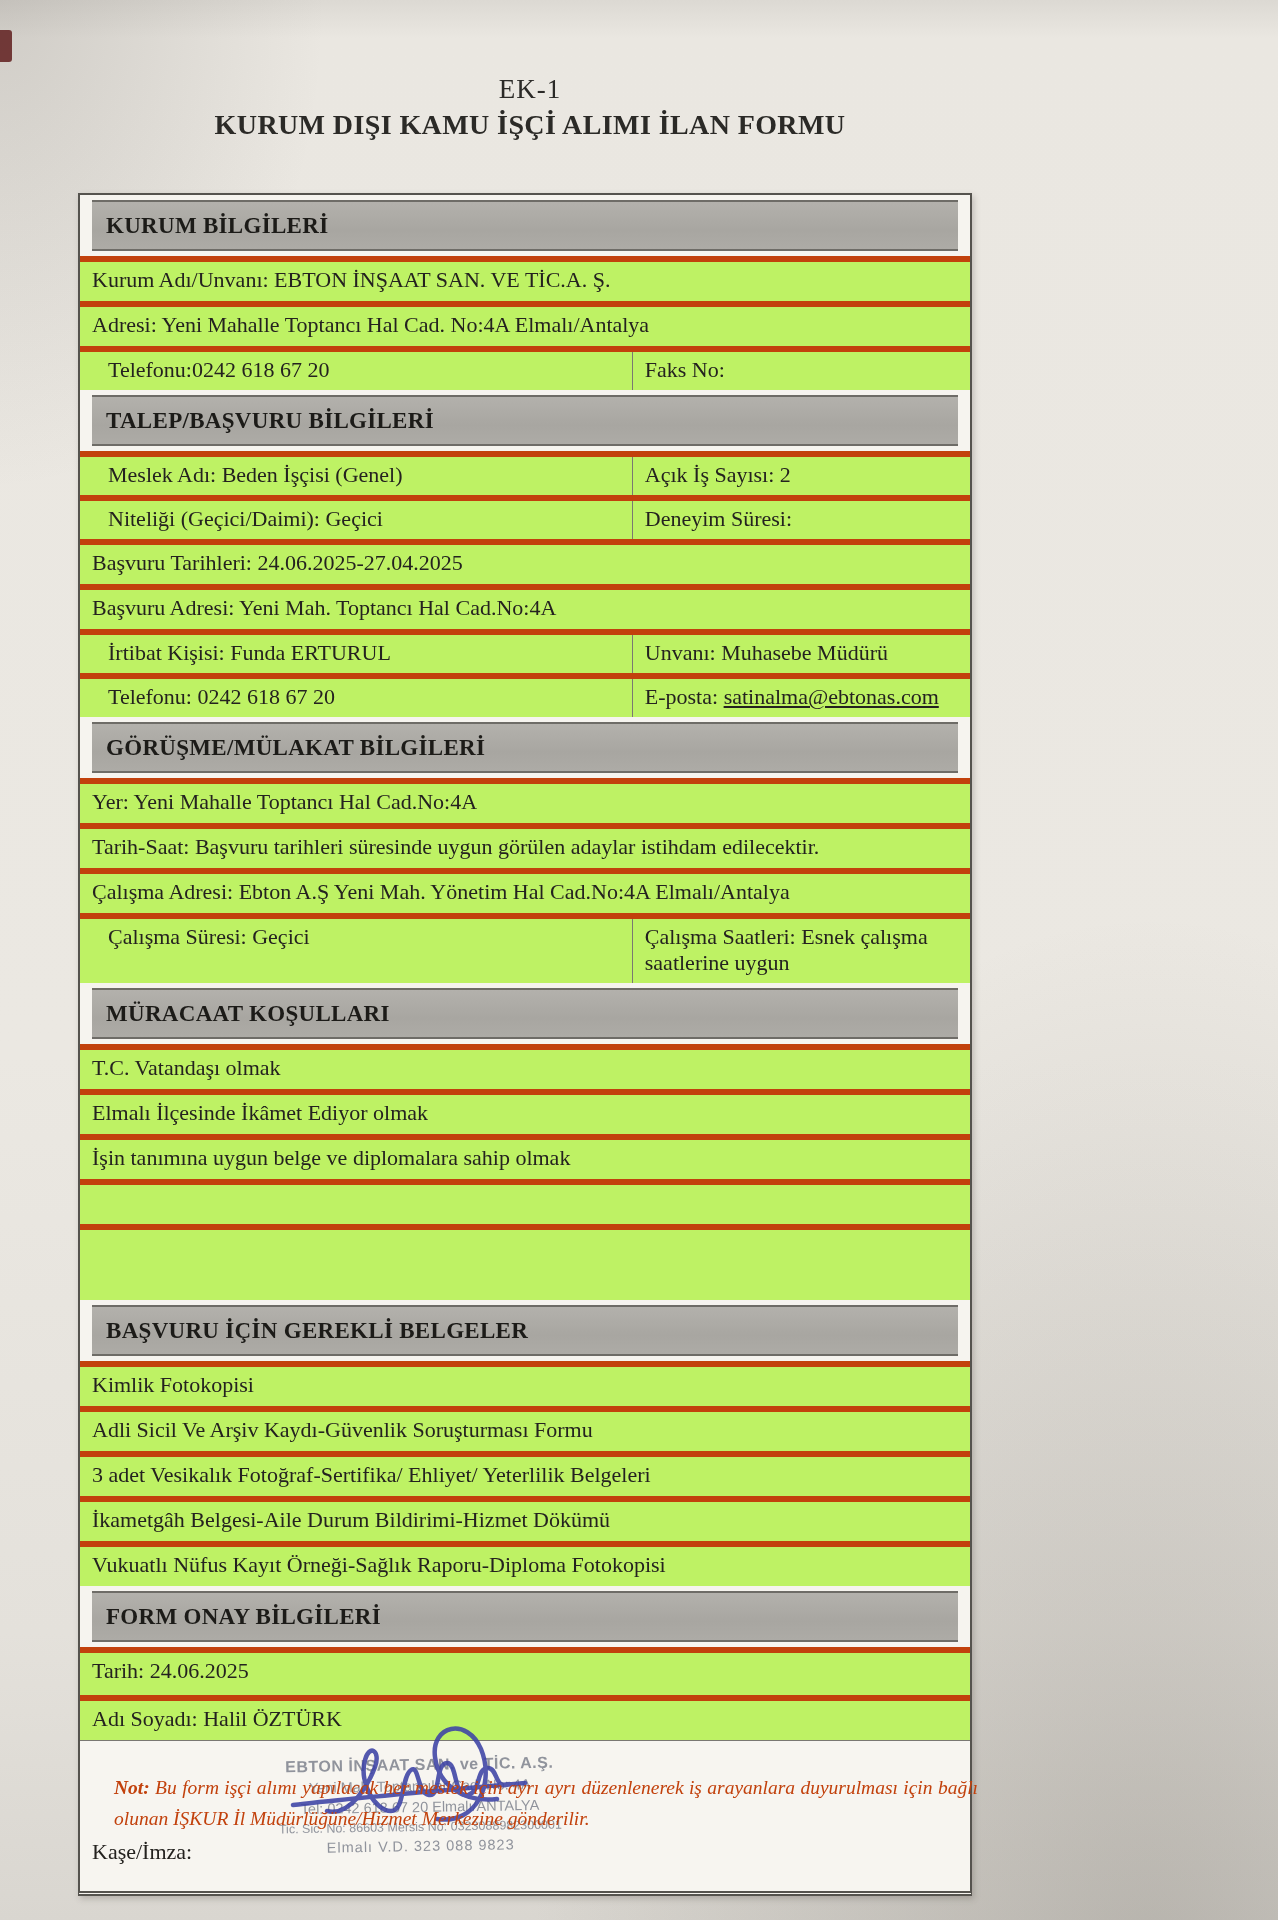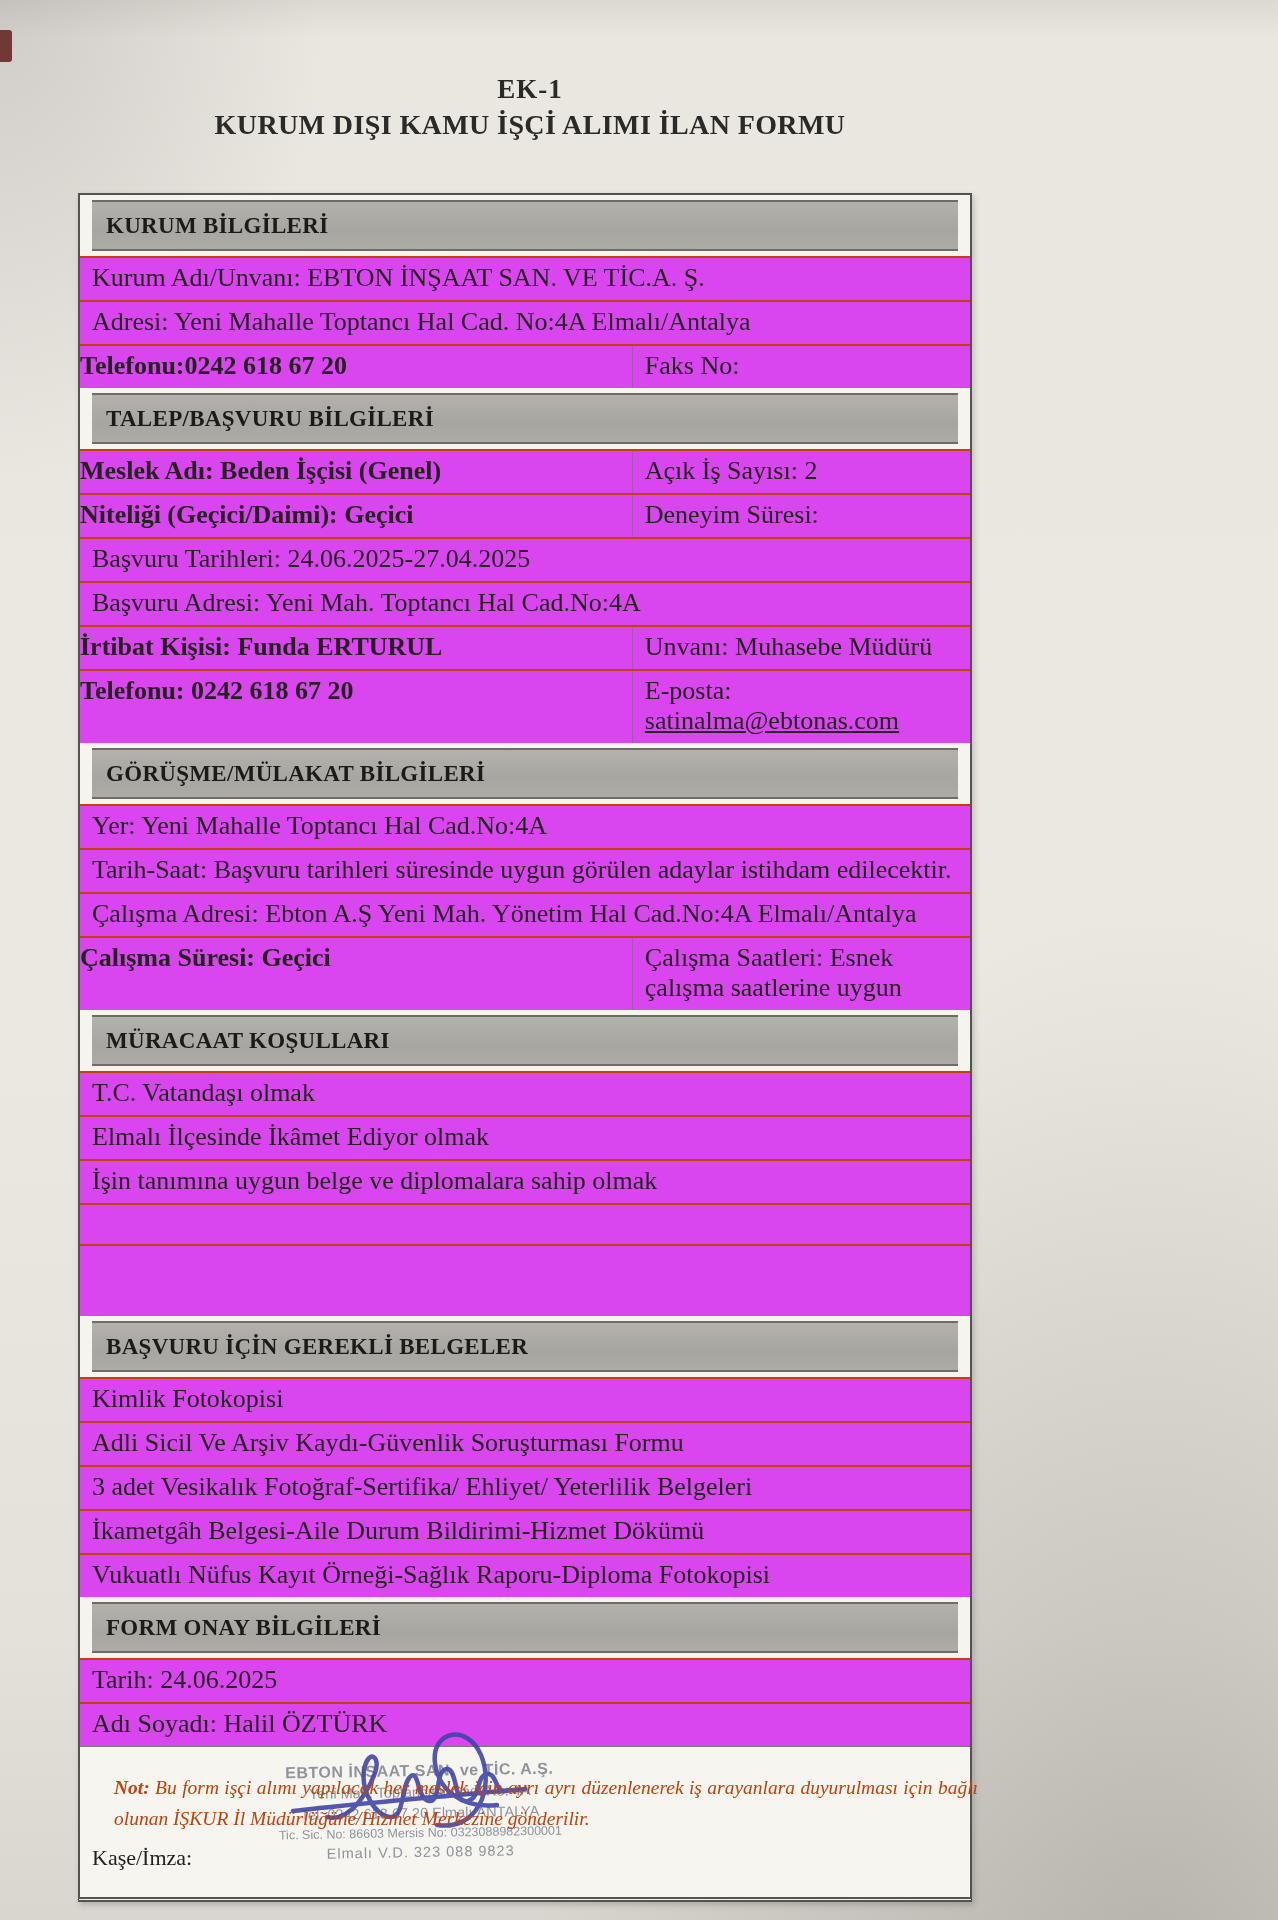--- a/index.html
+++ b/index.html
@@ -10,42 +10,42 @@
     background:
       radial-gradient(ellipse at 90% 103%, rgba(105,100,92,0.30), rgba(0,0,0,0) 38%),
       radial-gradient(ellipse at 0% 0%, rgba(90,85,80,0.18), rgba(0,0,0,0) 18%),
       linear-gradient(180deg,#dcd9d3 0%, #eae7e1 2%, #ebe8e2 55%, #e4e1db 85%, #d9d6d0 100%);
     position:relative;overflow:hidden;
   }
   .page{position:absolute;inset:0;}
   .corner-mark{position:absolute;left:0;top:30px;width:12px;height:32px;background:#5f1d1d;border-radius:0 3px 3px 0;opacity:.85;}
 
   .titles{position:absolute;top:74px;left:90px;width:880px;text-align:center;}
-  .title1{font-size:27px;font-weight:bold;letter-spacing:1px;color:#2b2a27;}
+  .title1{font-size:27px;font-weight:normal;letter-spacing:1px;color:#2b2a27;}
   .title2{font-size:28px;font-weight:bold;margin-top:4px;letter-spacing:.4px;color:#2b2a27;}
 
   .form{
     position:absolute;left:78px;top:193px;width:894px;
     border:2px solid #55534e;border-bottom:5px double #55534e;
     background:#f6f4ef;box-sizing:border-box;
     box-shadow:2px 3px 6px rgba(70,65,58,0.25);
   }
   .secbar{
     margin:5px 12px;
     background:linear-gradient(180deg,#b3b1ac 0%,#a8a6a1 60%,#adaba6 100%);
     border-top:2px solid #6e6c67;border-bottom:2px solid #6e6c67;
     padding:11px 14px 10px;font-weight:bold;font-size:23px;letter-spacing:.3px;color:#1c1b18;
   }
   .row{
-    border-top:2px solid #c2410c;
-    padding:5px 12px 7px;font-size:26px;min-height:27px;
-    background:#d946ef;
+    border-top:6px solid #c2410c;
+    padding:5px 12px 7px;font-size:22px;min-height:27px;
+    background:#bef264;
   }
   .row2{display:flex;padding:0;}
-  .row2 .c1{flex:0 0 62%;box-sizing:border-box;padding:5px 0 7px;font-weight:bold;}
+  .row2 .c1{flex:0 0 62%;box-sizing:border-box;padding:5px 28px 7px;}
   .row2 .c2{flex:1;border-left:1.5px solid #7a7872;padding:5px 12px 7px;}
   .row.empty{height:26px;}
   .row.empty-big{height:58px;}
   .row.tall{min-height:30px;}
   .email-link{text-decoration:underline;}
 
   .kase-row{border-top:1px solid #7a7872;position:relative;height:150px;background:#f7f5f0;}
   .kase-label{position:absolute;left:12px;bottom:26px;font-size:22px;}
   .stamp{
     position:absolute;left:125px;top:12px;width:430px;text-align:center;

